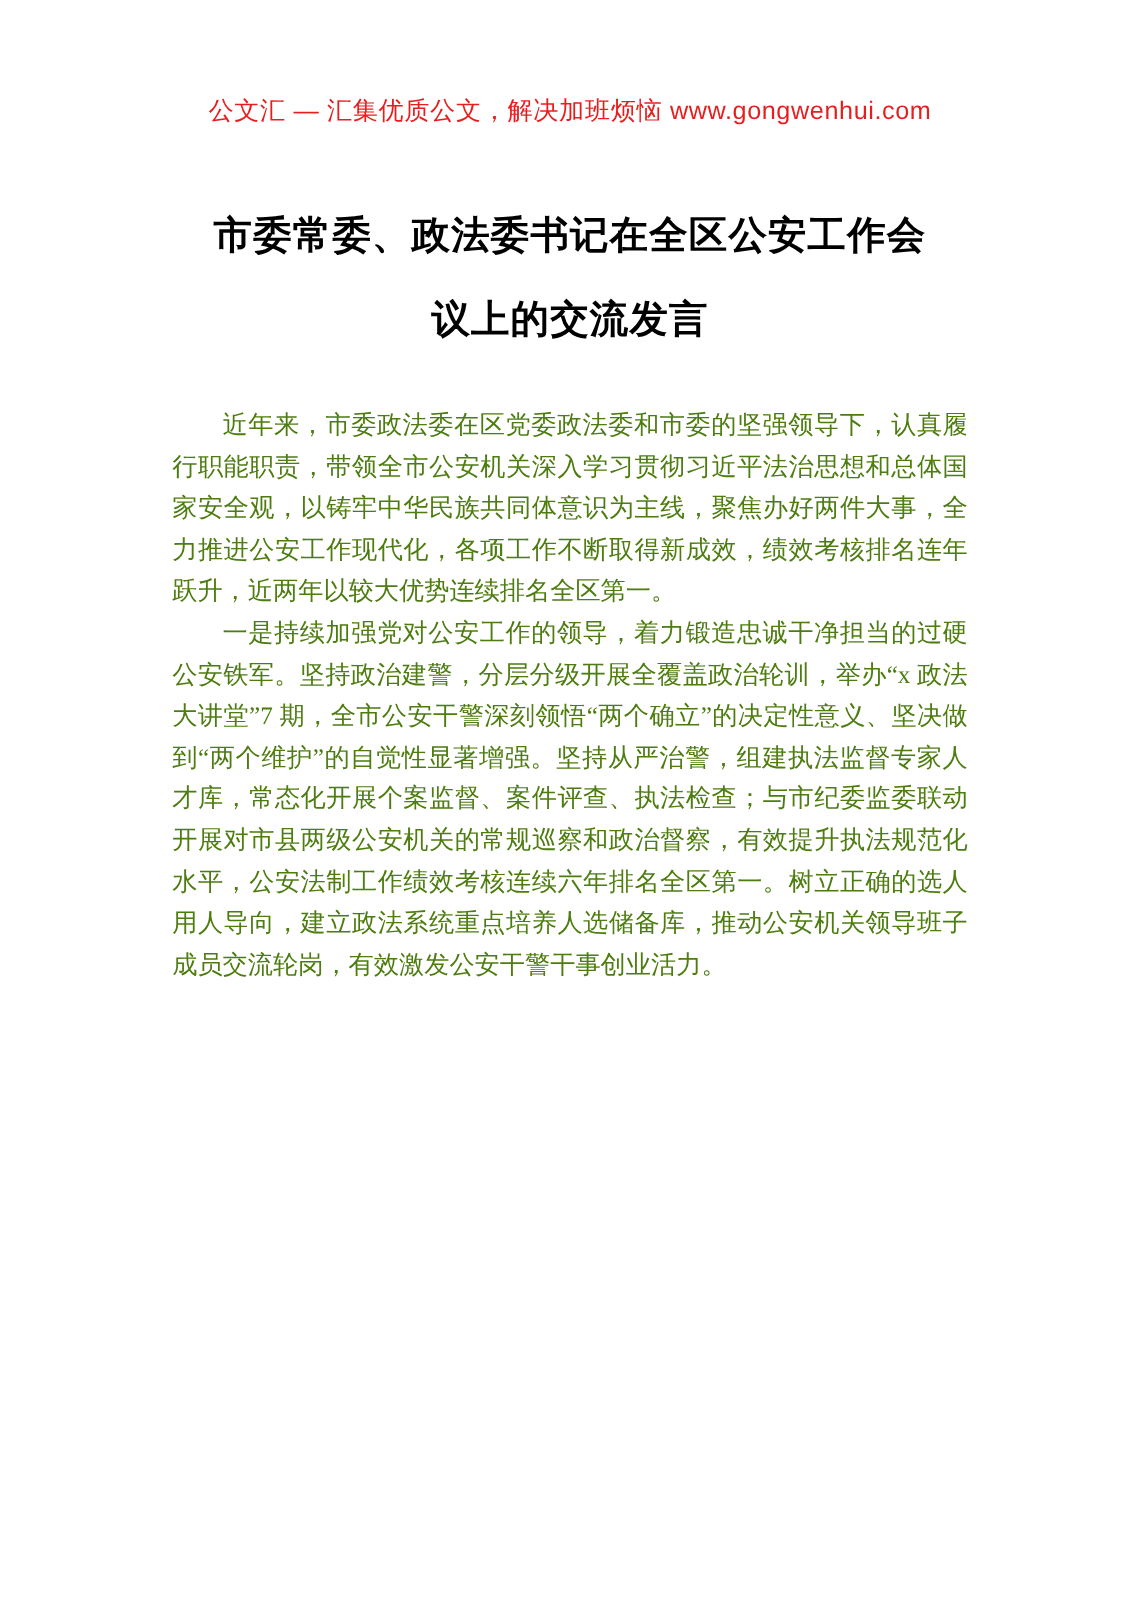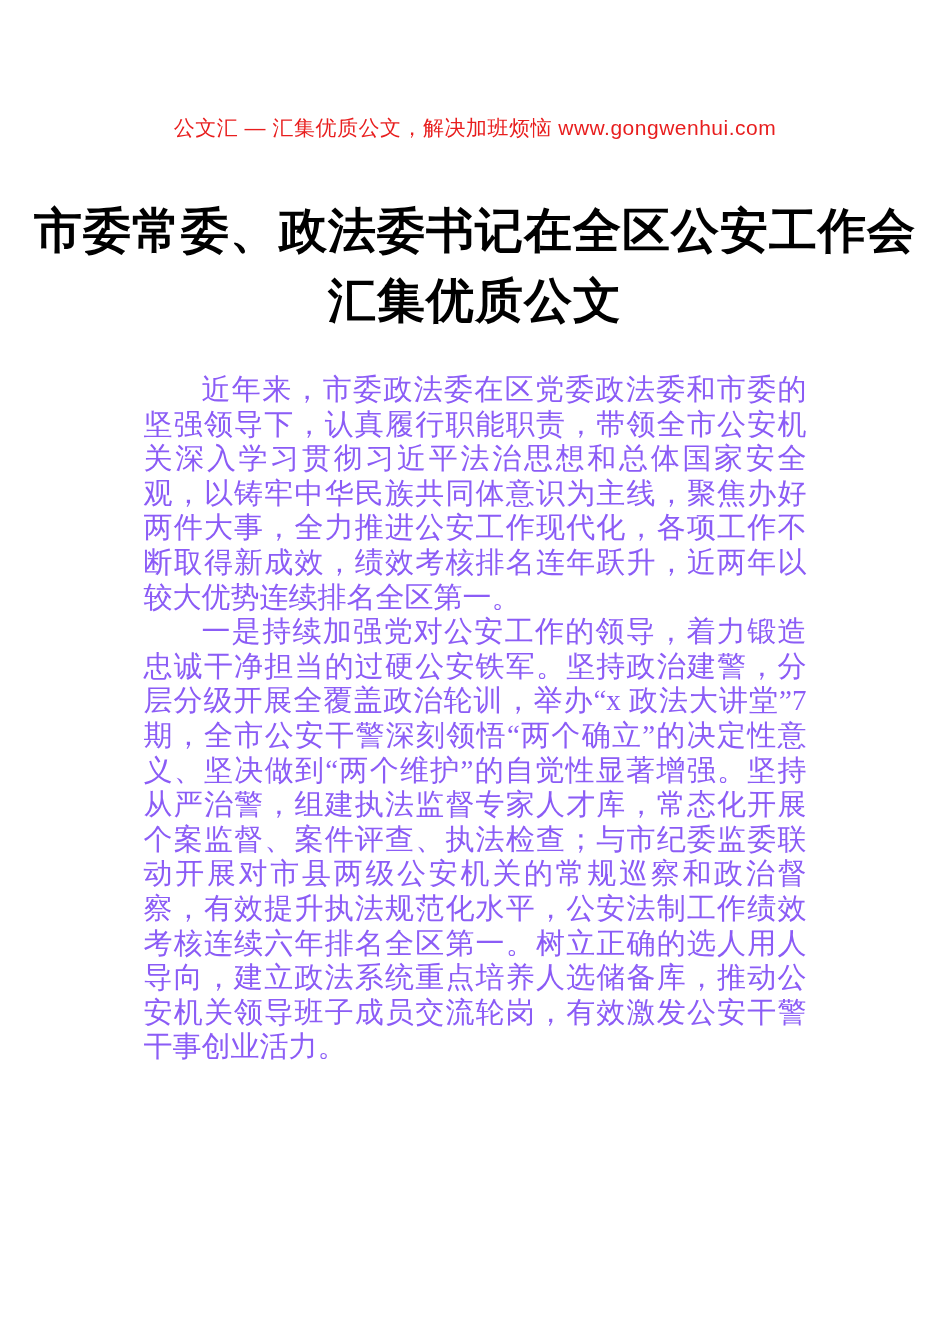--- a/index.html
+++ b/index.html
@@ -14,66 +14,66 @@
     font-family: "Liberation Sans", sans-serif;
   }
   .page {
     position: relative;
     width: 950px;
     height: 1344px;
     background: #ffffff;
     overflow: hidden;
   }
   .watermark {
-    padding-top: 116px;
+    padding-top: 81px;
     text-align: center;
     font-size: 21px;
     line-height: 24px;
     letter-spacing: 0.5px;
     color: #e81e1e;
     font-family: "Liberation Sans", sans-serif;
   }
   .doc-title {
     margin-top: 56px;
     text-align: center;
-    font-size: 48px;
+    font-size: 32px;
     line-height: 70px;
     font-weight: 700;
     color: #000000;
     letter-spacing: 1px;
     font-family: "Liberation Sans", sans-serif;
   }
   .content {
     width: 663px;
     margin: 36px auto 0 auto;
-    font-size: 29px;
+    font-size: 21px;
     line-height: 34.6px;
     text-align: justify;
-    color: #8b5cf6;
+    color: #4d7c0f;
     
     font-family: "Liberation Serif", serif;
   }
   .content p {
     margin: 0;
     padding: 0;
     text-indent: 2em;
   }
 </style>
 </head>
 <body>
 
 <div class="page">
 
   <div class="watermark" style="color: rgb(232, 30, 30);">
     <span>公文汇 — 汇集优质公文，解决加班烦恼 www.gongwenhui.com</span>
   </div>
 
   <div class="doc-title">
     <div>市委常委、政法委书记在全区公安工作会</div>
-    <div>汇集优质公文</div>
+    <div>议上的交流发言</div>
   </div>
 
   <div class="content">
     <p>近年来，市委政法委在区党委政法委和市委的坚强领导下，认真履行职能职责，带领全市公安机关深入学习贯彻习近平法治思想和总体国家安全观，以铸牢中华民族共同体意识为主线，聚焦办好两件大事，全力推进公安工作现代化，各项工作不断取得新成效，绩效考核排名连年跃升，近两年以较大优势连续排名全区第一。</p>
     <p>一是持续加强党对公安工作的领导，着力锻造忠诚干净担当的过硬公安铁军。坚持政治建警，分层分级开展全覆盖政治轮训，举办“x 政法大讲堂”7 期，全市公安干警深刻领悟“两个确立”的决定性意义、坚决做到“两个维护”的自觉性显著增强。坚持从严治警，组建执法监督专家人才库，常态化开展个案监督、案件评查、执法检查；与市纪委监委联动开展对市县两级公安机关的常规巡察和政治督察，有效提升执法规范化水平，公安法制工作绩效考核连续六年排名全区第一。树立正确的选人用人导向，建立政法系统重点培养人选储备库，推动公安机关领导班子成员交流轮岗，有效激发公安干警干事创业活力。</p>
   </div>
 
 </div>
 
 </body></html>

